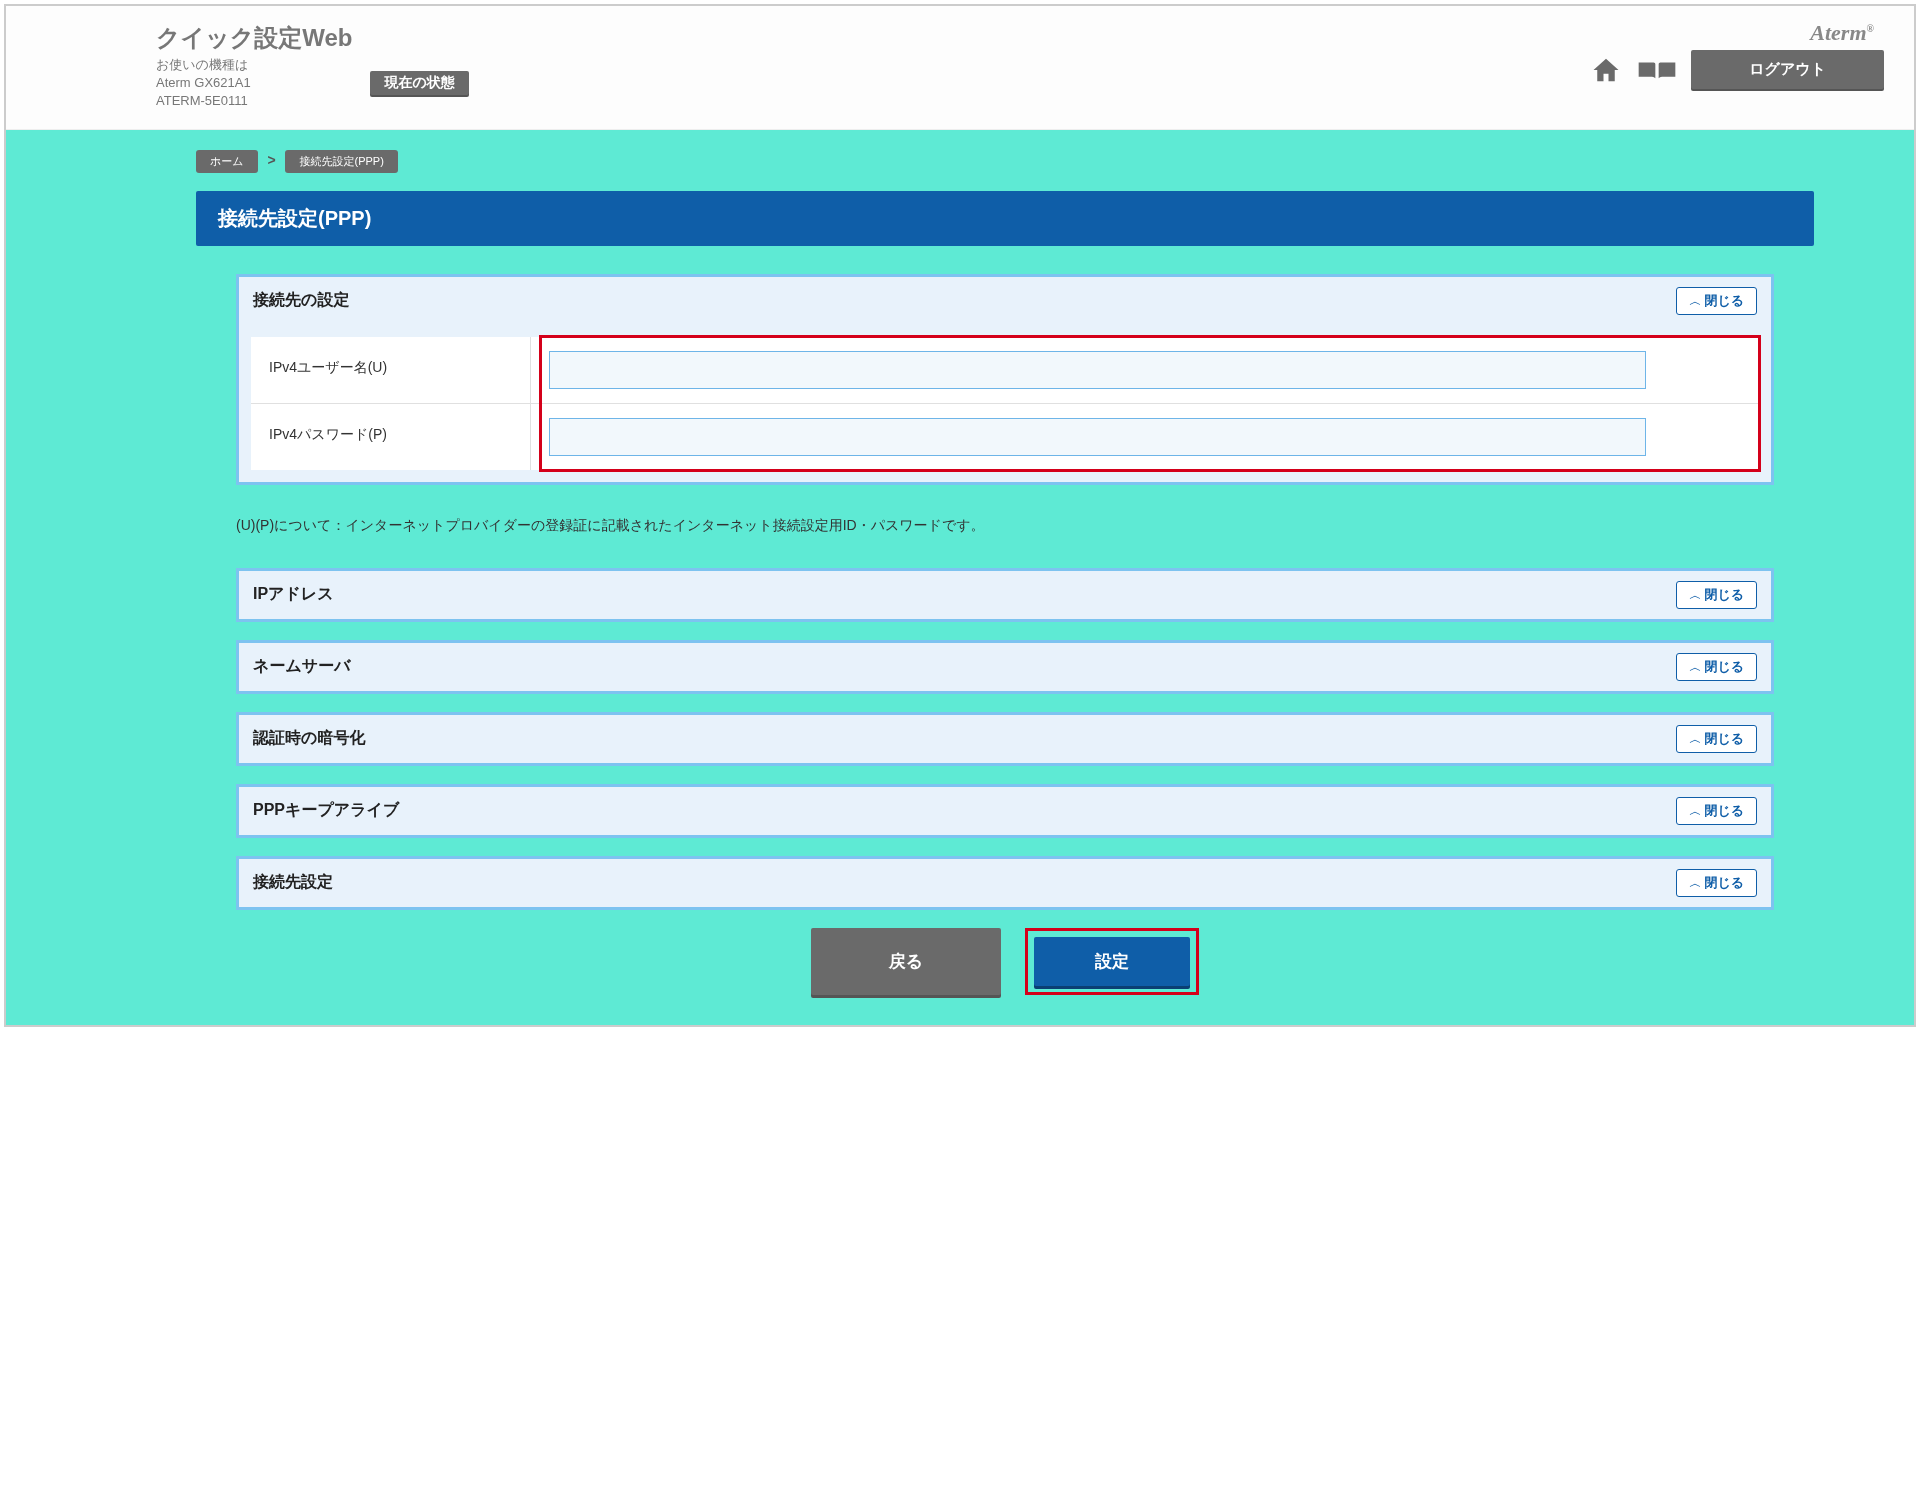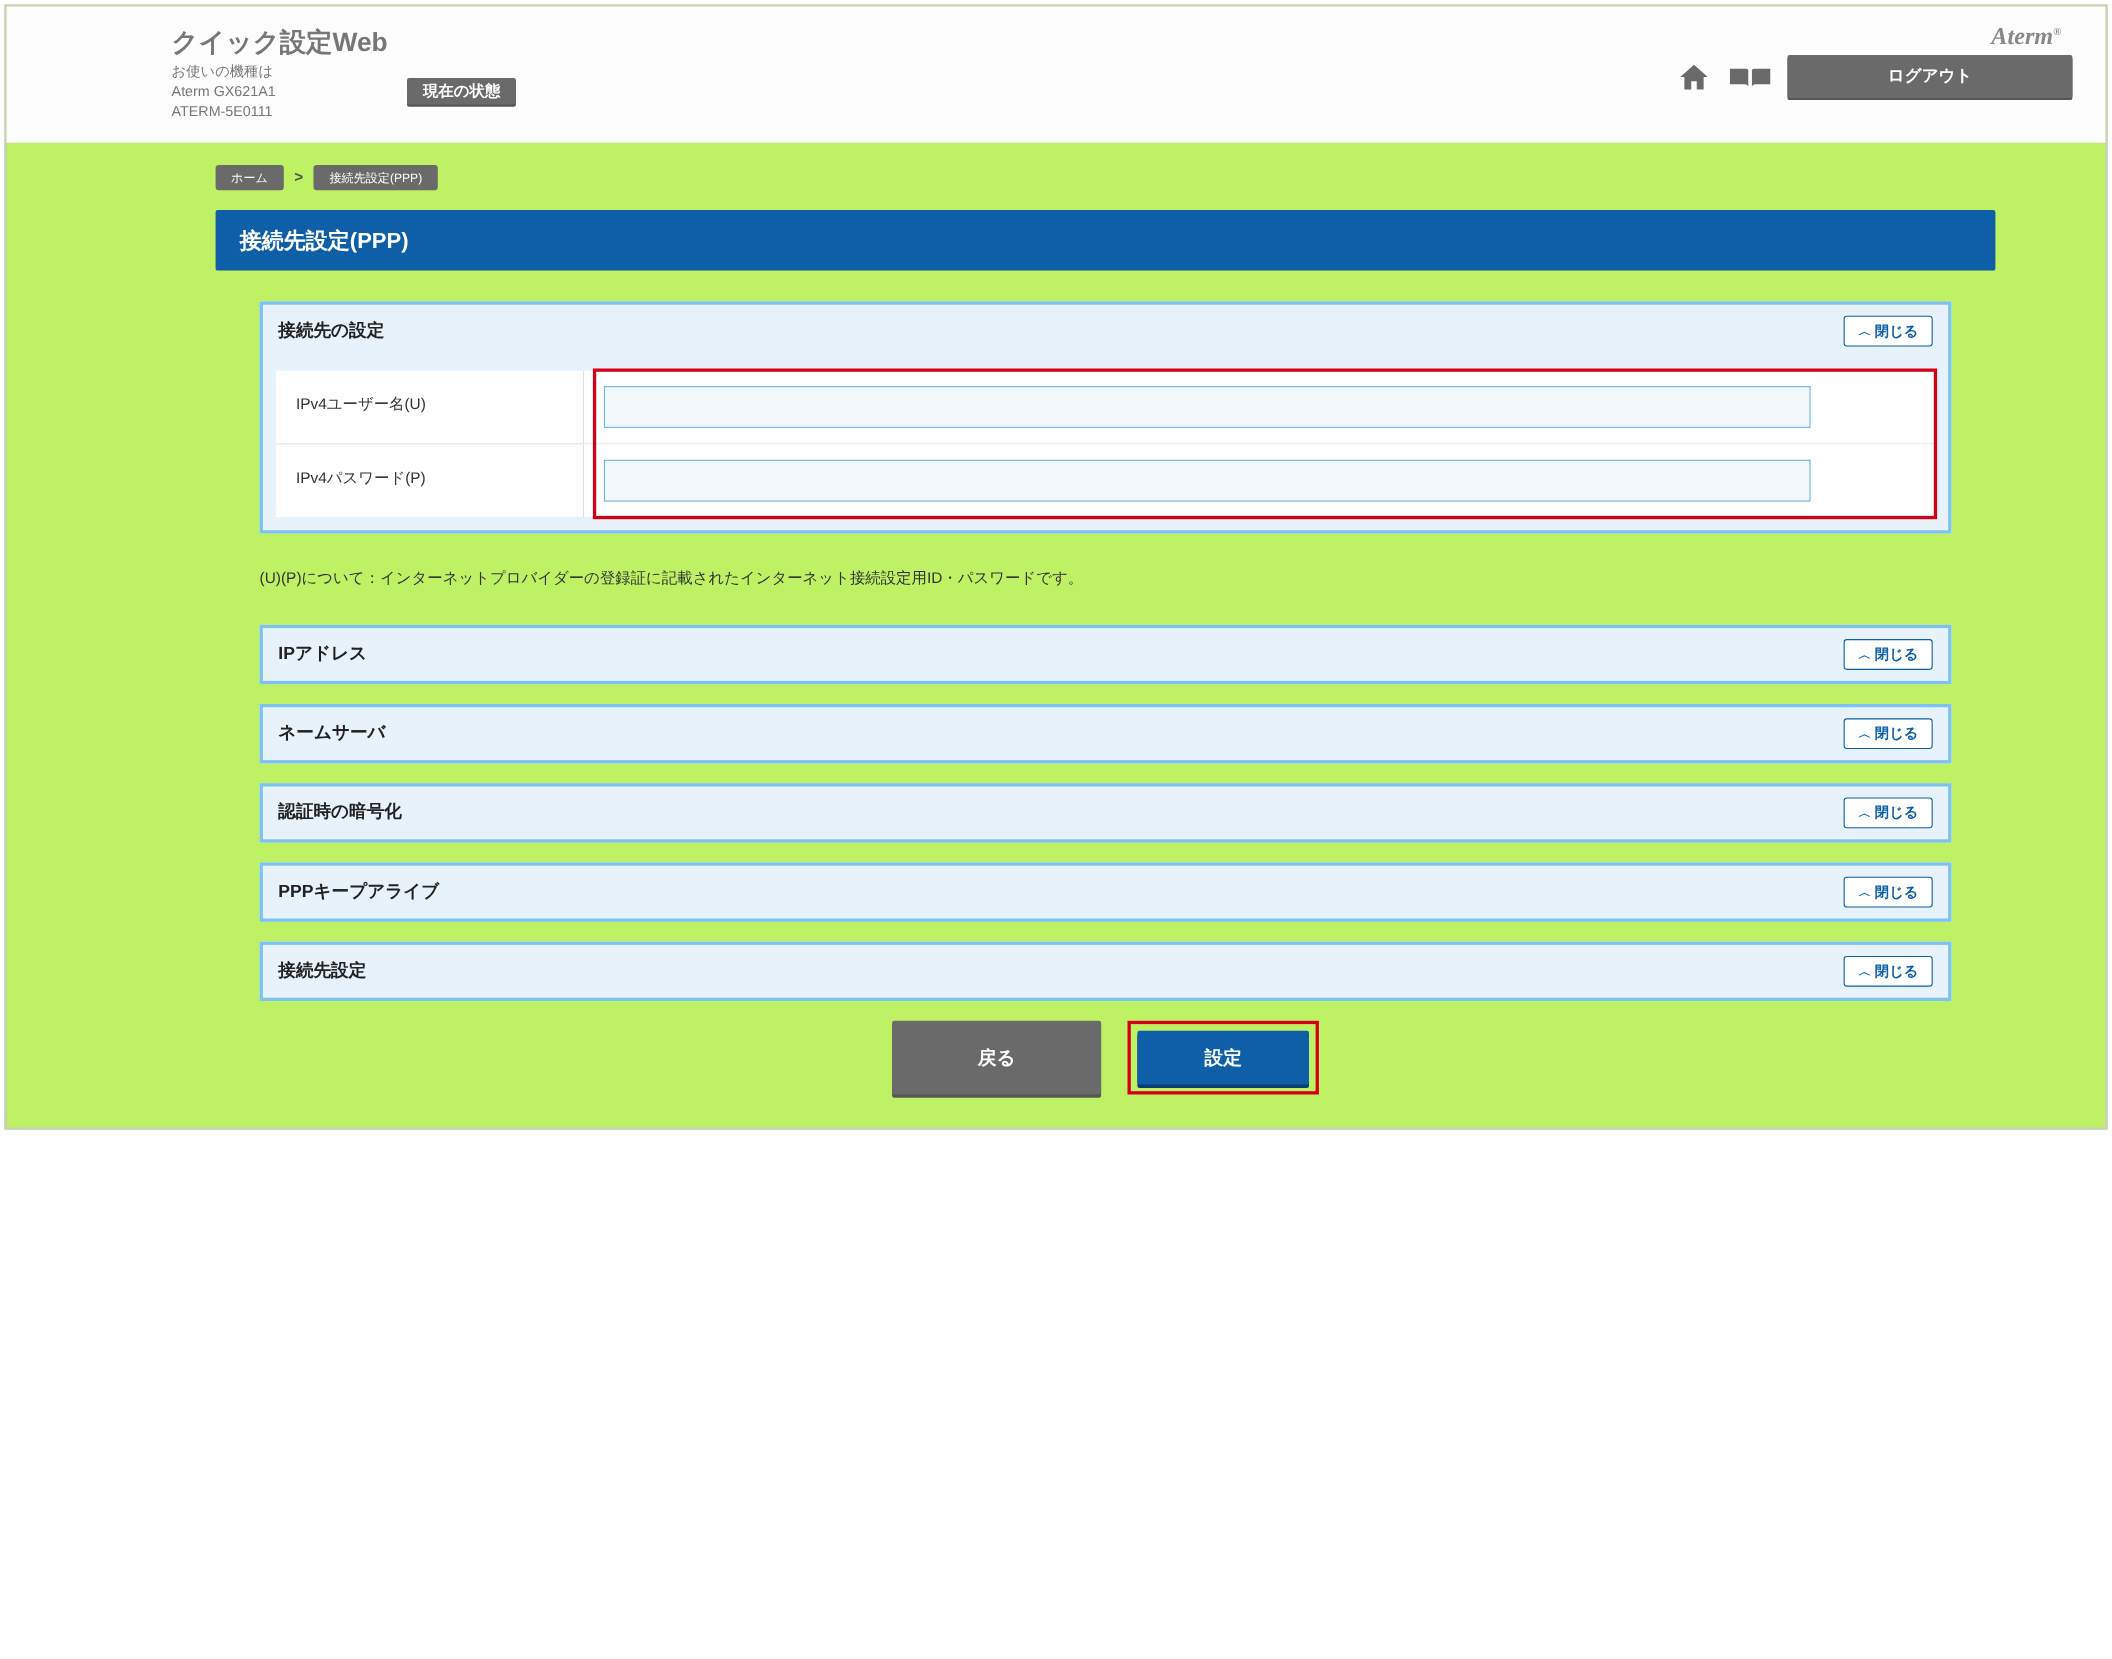--- a/index.html
+++ b/index.html
@@ -3,21 +3,21 @@
 <meta charset="utf-8">
 <style>
   * { box-sizing: border-box; margin: 0; padding: 0; }
   body {
     font-family: "Hiragino Kaku Gothic ProN", "Yu Gothic", Meiryo, sans-serif;
     background: #fff;
     padding: 4px;
   }
   .outer-frame {
     border: 2px solid #ccc;
-    background: #bef264;
+    background: #5eead4;
     min-height: 960px;
     padding: 0;
   }
   .app-frame {
     padding: 0;
   }
   .header {
     display: flex;
     align-items: flex-start;
     justify-content: space-between;
@@ -64,21 +64,21 @@
     top: 14px;
   }
   .brand sup { font-size: 10px; }
   .icon-btn { cursor: pointer; fill:#6a6a6a; }
   .logout-btn {
     background: #6a6a6a;
     color: #fff;
     font-weight: bold;
     font-size: 15px;
     border: none;
-    padding: 10px 91px;
+    padding: 10px 58px;
     border-radius: 2px;
     cursor: pointer;
     box-shadow: 0 2px 0 #555;
   }
   .header-icons-row {
     display:flex;
     align-items:center;
     gap:14px;
     margin-top:28px;
   }

